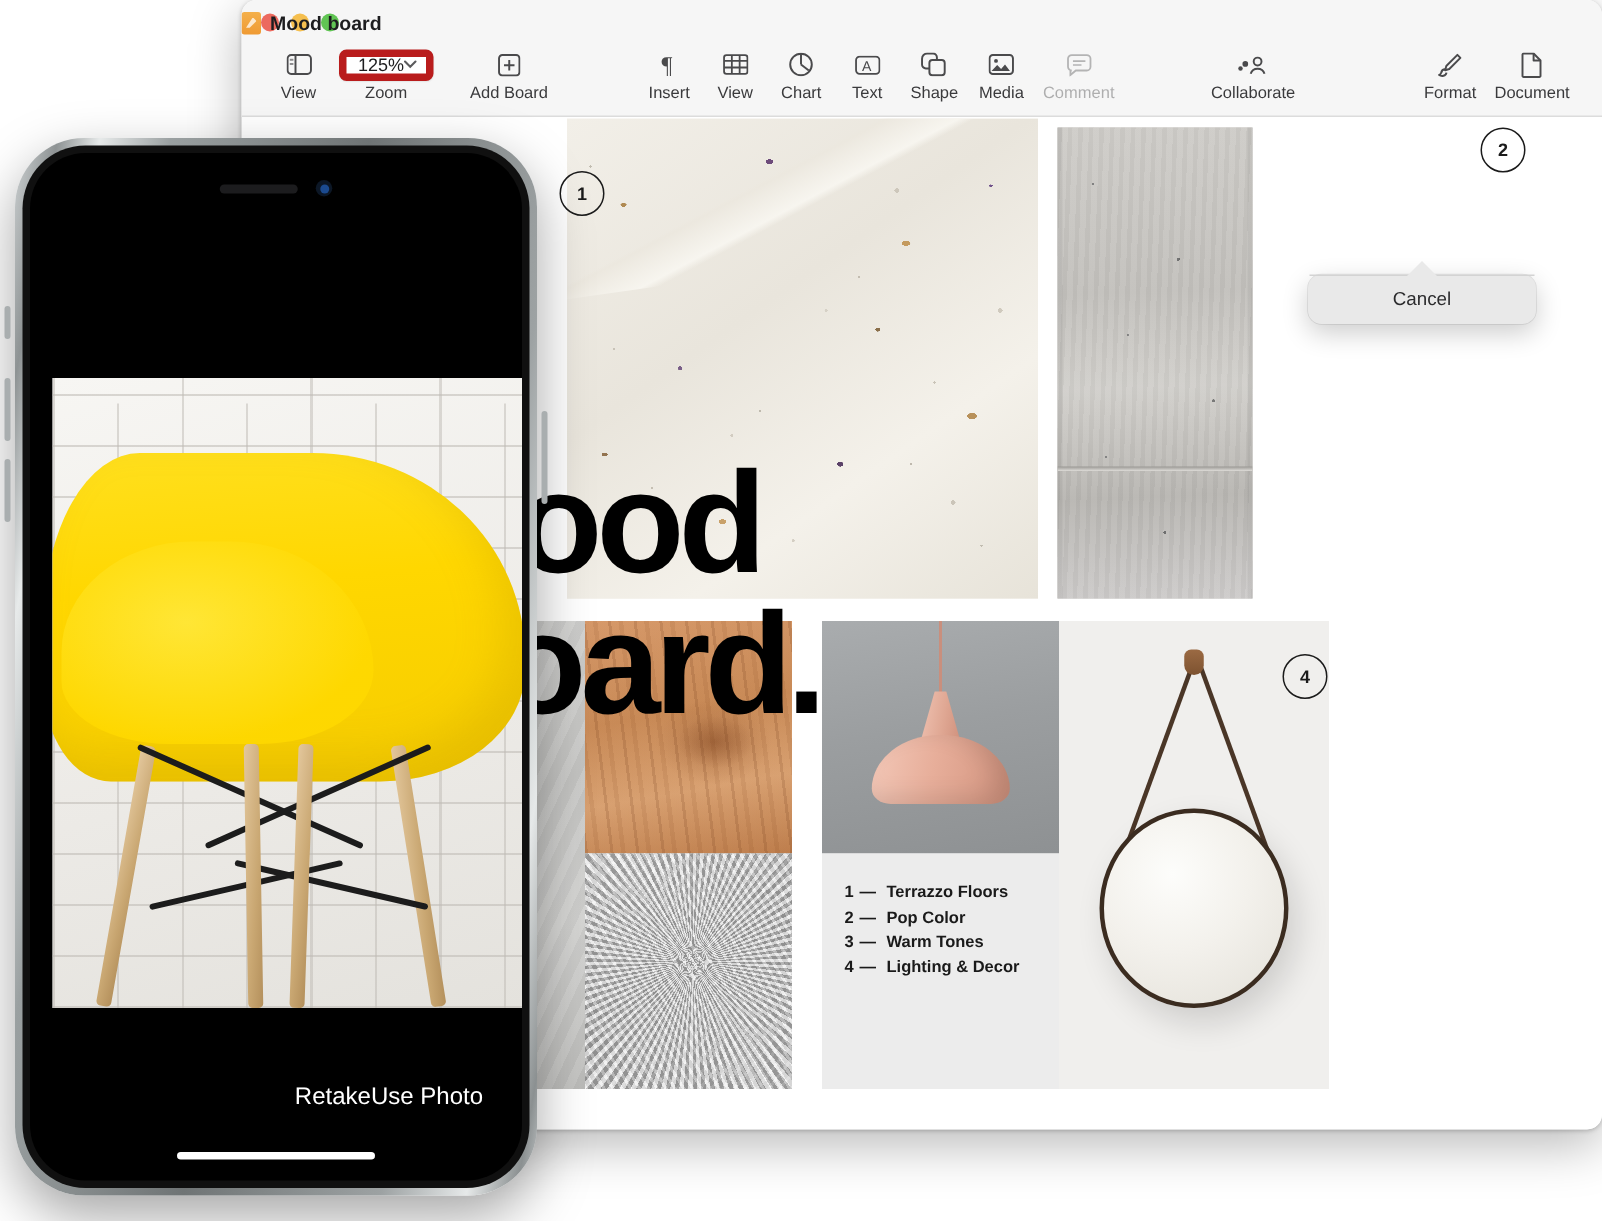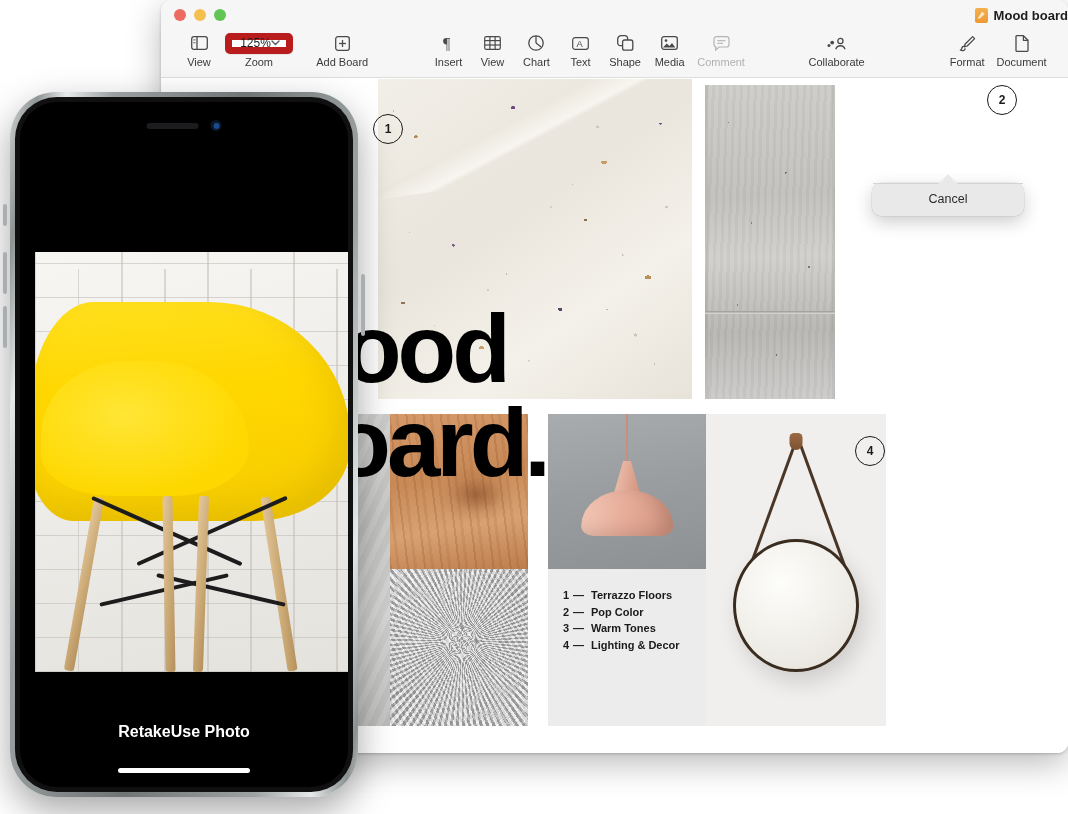--- a/index.html
+++ b/index.html
@@ -30,21 +30,21 @@
   .traffic {
     display: flex; gap: 8px; margin-left: 13px;
   }
   .dot { width: 12px; height: 12px; border-radius: 50%; }
   .dot.red { background: #ec6a5f; }
   .dot.yellow { background: #f5bf4f; }
   .dot.green { background: #61c554; }
   .win-title {
     position: absolute; left: 0; right: 0; top: 0;
     height: 30px;
-    display: flex; align-items: center; justify-content: flex-end;
+    display: flex; align-items: center; justify-content: flex-start;
     gap: 6px;
     font-size: 13px; font-weight: bold; color: #1d1d1f;
   }
   .doc-icon {
     width: 13px; height: 15px; border-radius: 2px;
     background: linear-gradient(#f4b04b, #ef9a33);
     position: relative; display: inline-block;
   }
   .doc-icon::after {
     content: ""; position: absolute; left: 3px; top: 4px;
@@ -67,21 +67,21 @@
     color: #3d3d3f;
   }
   .tb-item .glyph {
     height: 22px; display: flex; align-items: center; justify-content: center;
   }
   .tb-item .lbl { font-size: 11px; margin-top: 2px; color: #3a3a3c; white-space: nowrap;}
   .tb-item.disabled { opacity: 0.38; }
   .zoom-ctl {
     display: flex; align-items: center; gap: 0;
     background: #ffffff;
-    border: 7px solid #b91c1c;
+    border: 5px solid #b91c1c;
     border-radius: 5px;
     height: 21px;
     padding: 0 6px 0 8px;
     font-size: 12px; color: #1d1d1f; font-weight: 500;
     box-shadow: 0 0.5px 1px rgba(0,0,0,0.07);
   }
   .spacer-sm { width: 62px; }
   .spacer-lg { width: 62px; }
   .spacer-xl { width: 46px; }
 
@@ -418,23 +418,23 @@
   .leg.l3 { left: 51%; top: 58%; width: 10px; height: 42%; transform: rotate(2deg); }
   .leg.l4 { left: 76%; top: 58%; width: 10px; height: 42%; transform: rotate(-9deg); }
   .wire { position:absolute; background:#1c1c1c; border-radius:2px; }
   .wire.w1 { left:16%; top:66%; width:52%; height:3.5px; transform: rotate(24deg); }
   .wire.w2 { left:30%; top:66%; width:52%; height:3.5px; transform: rotate(-24deg); }
   .wire.w3 { left:20%; top:80%; width:42%; height:3.5px; transform: rotate(-13deg); }
   .wire.w4 { left:38%; top:80%; width:42%; height:3.5px; transform: rotate(13deg); }
 
   .photo-actions {
     position: absolute; left: 0; right: 0; bottom: 46px;
-    display: flex; justify-content: center;
+    display: flex; justify-content: flex-end;
     padding: 0 26px;
-    color: #ffffff; font-size: 16px; font-weight: bold;
+    color: #ffffff; font-size: 16px;
   }
   .home-bar {
     position: absolute; left: 50%; bottom: 14px; transform: translateX(-50%);
     width: 132px; height: 5px; border-radius: 3px; background: #ffffff;
   }
 </style>
 </head>
 <body>
 
 <div id="root">

